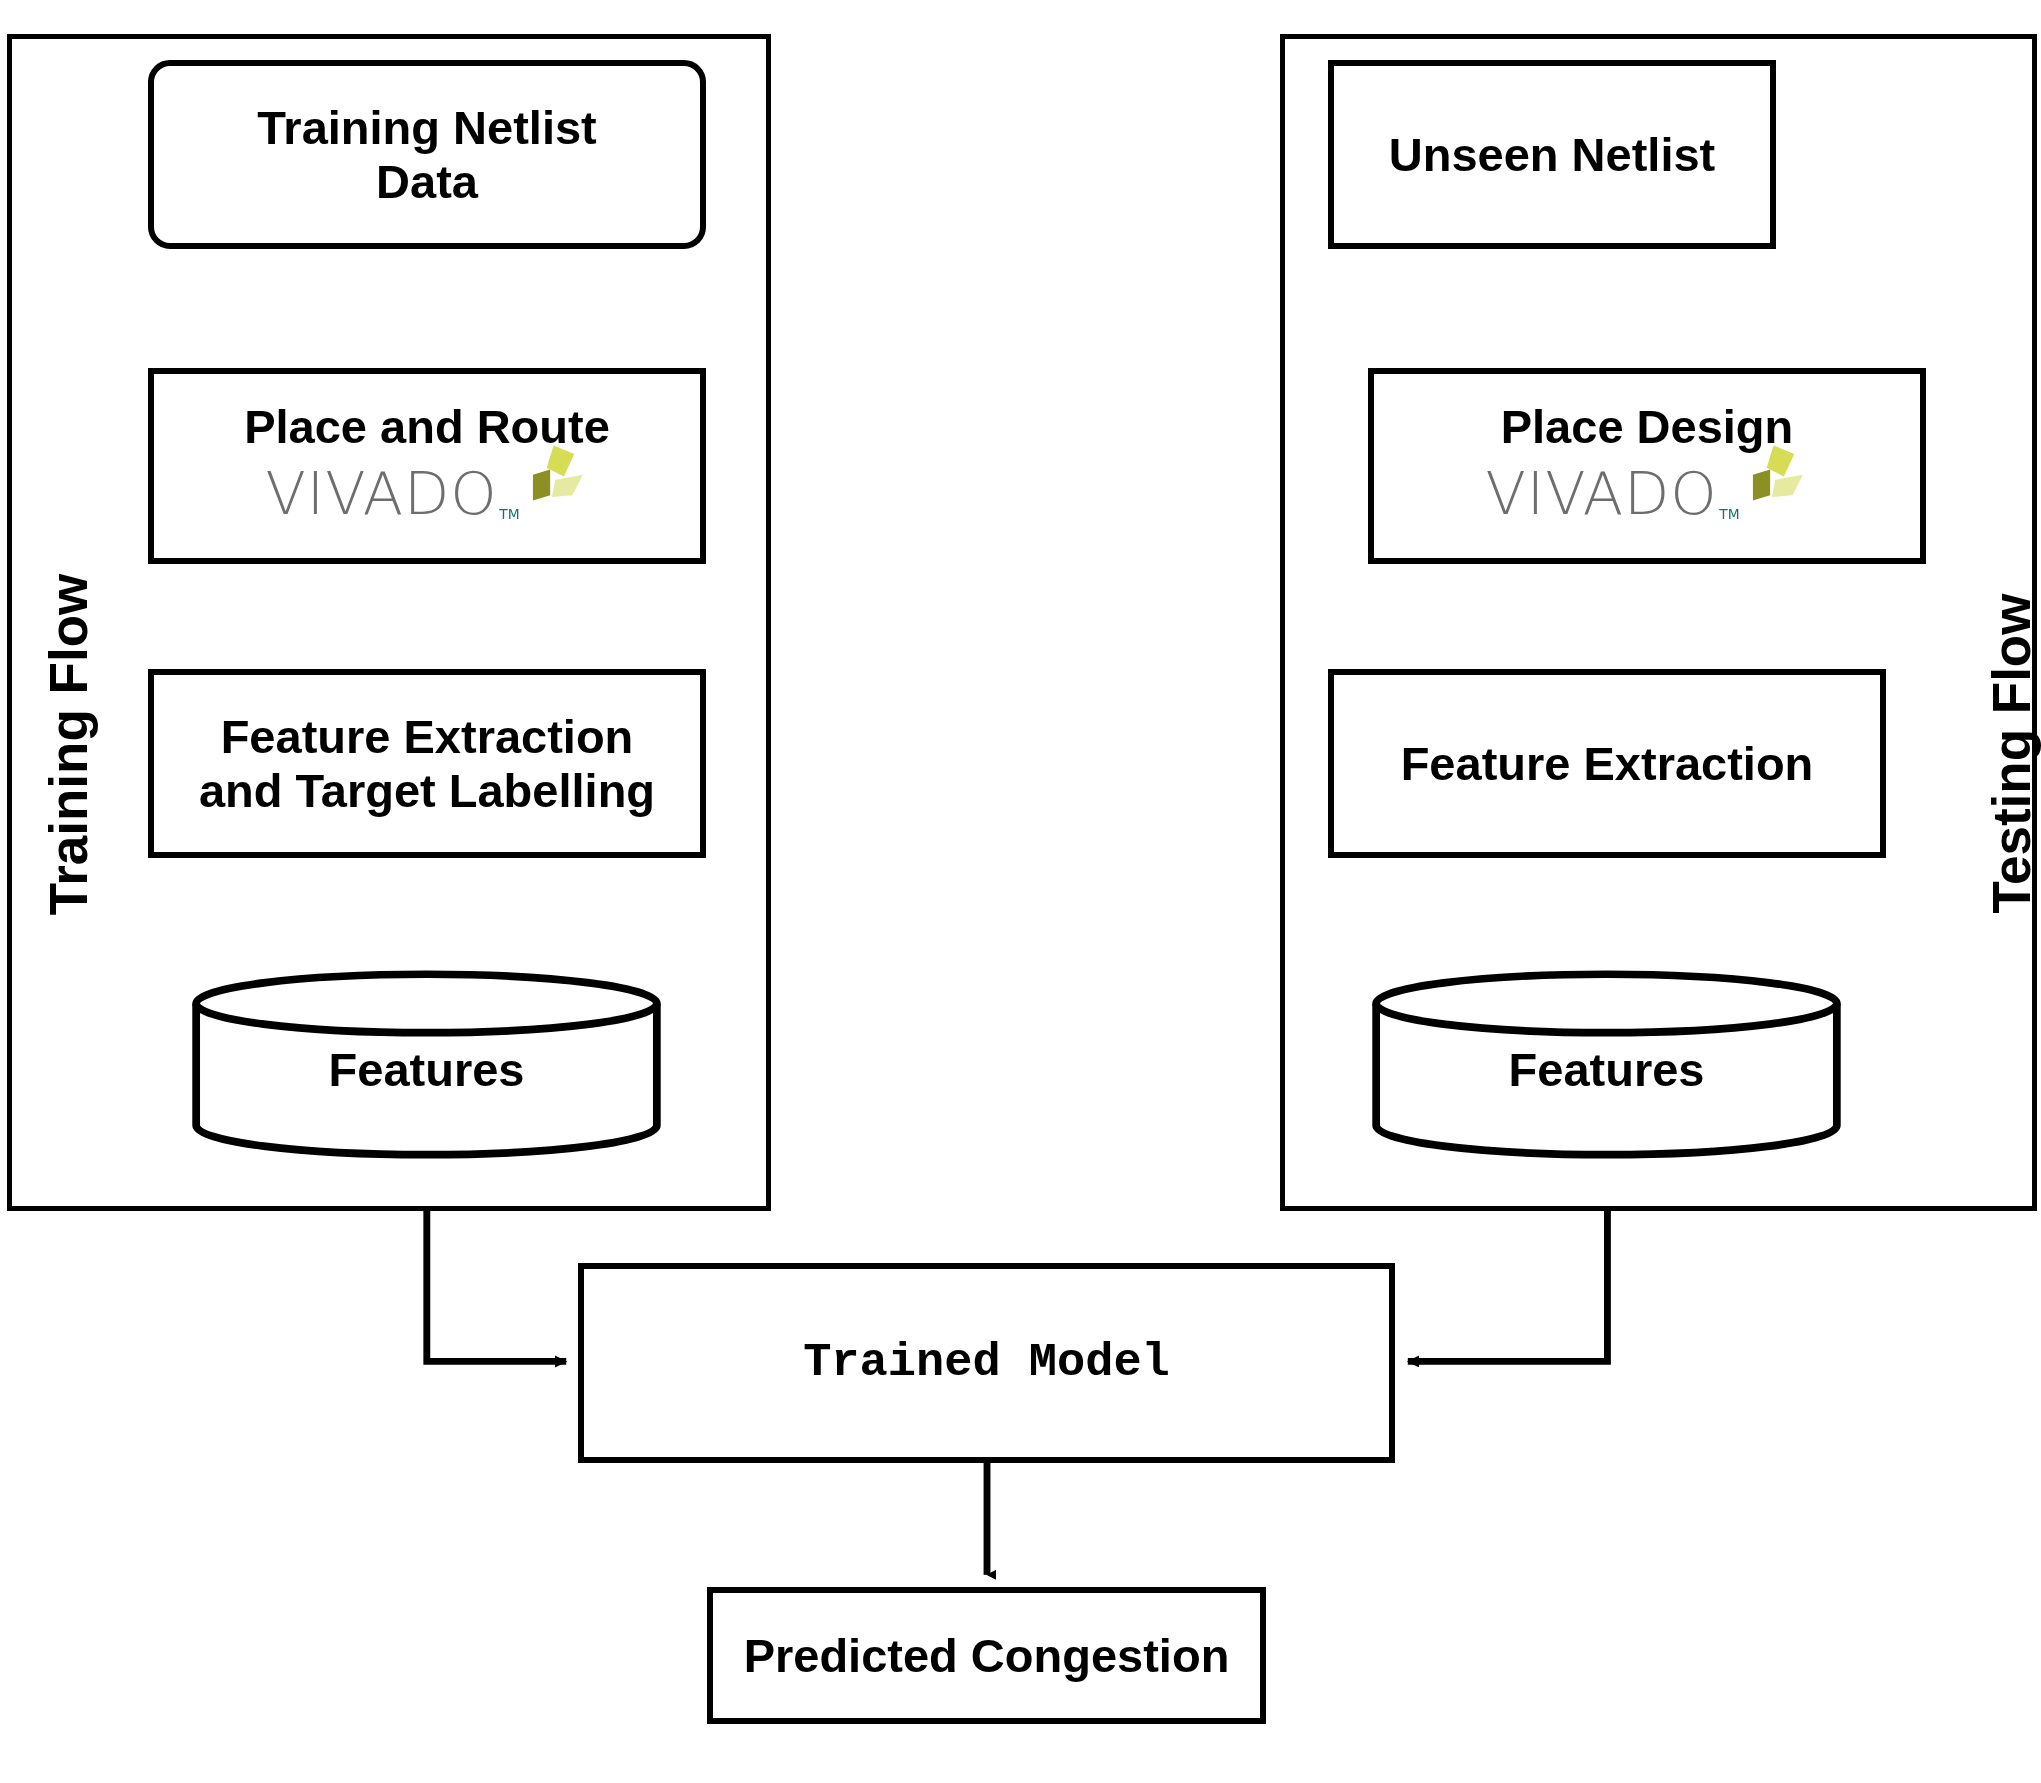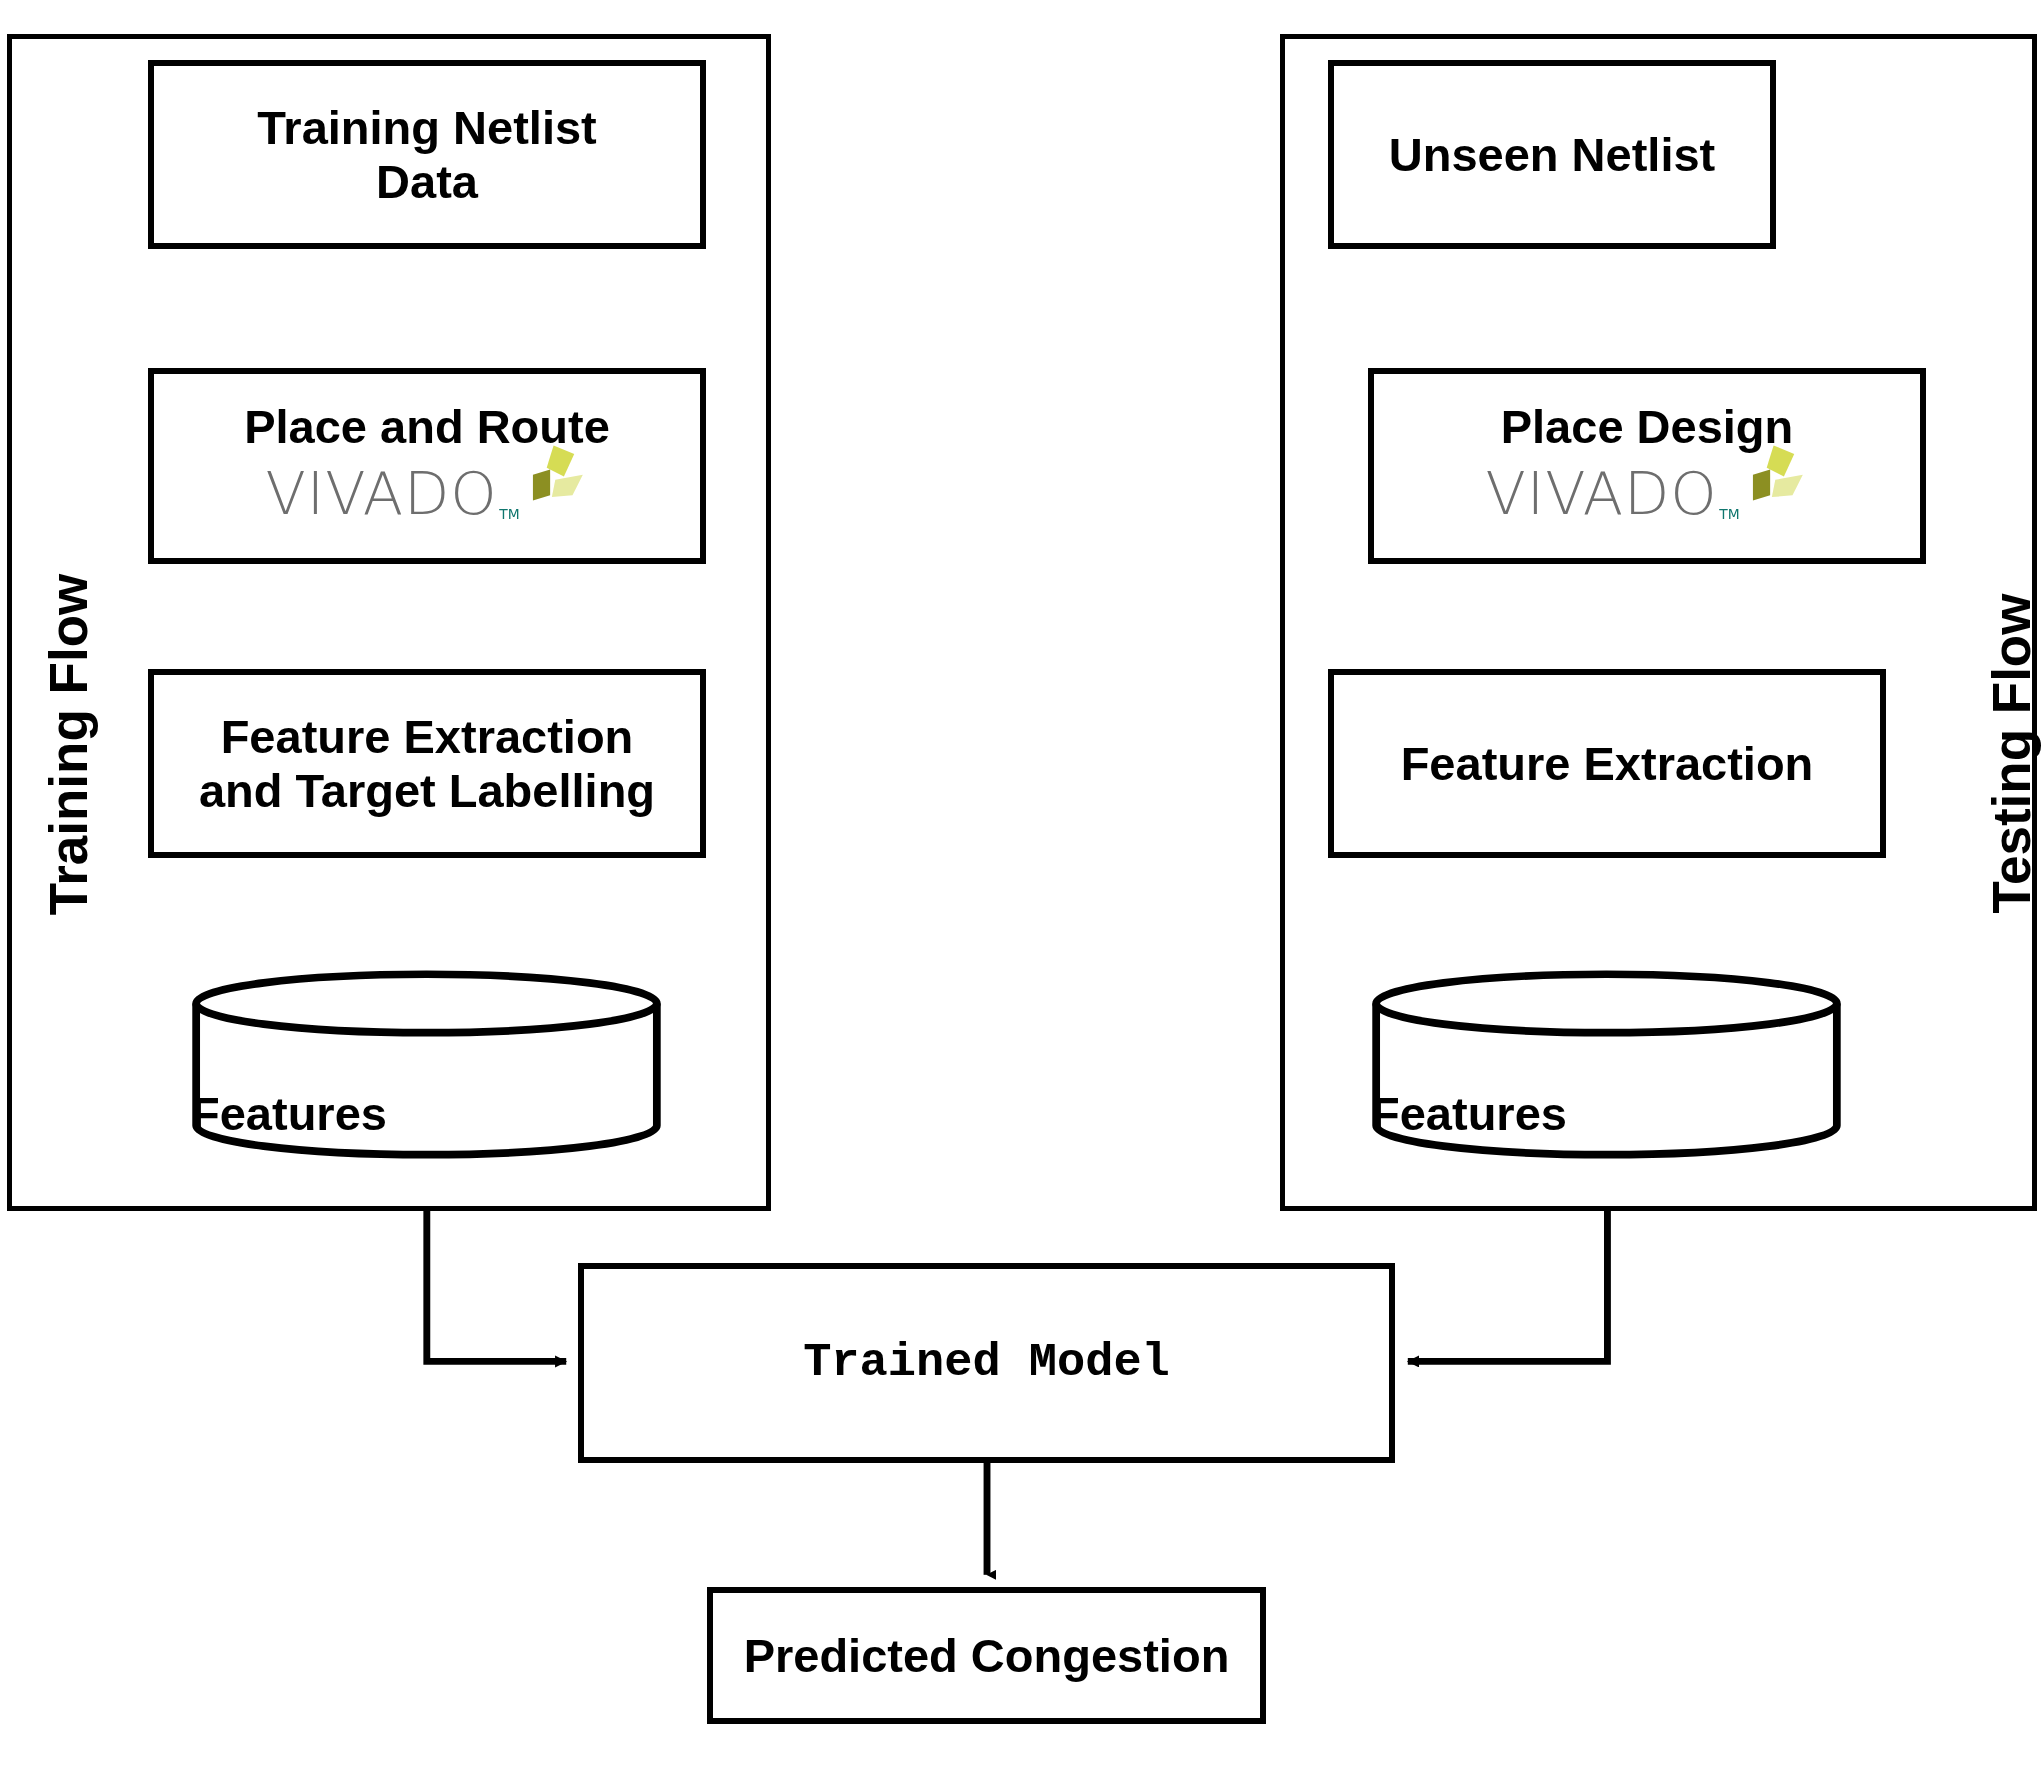--- a/index.html
+++ b/index.html
@@ -66,21 +66,21 @@
   .node-title {
     font-weight: bold;
     font-size: 47px;
     line-height: 1.14;
     color: #000000;
     text-align: center;
     white-space: pre-line;
   }
 
   
-  #box-training-netlist { left: 148px; top: 60px;  width: 558px; height: 189px; }
+  #box-training-netlist { left: 148px; top: 60px;  width: 558px; height: 189px; border-radius: 22px; }
   #box-place-route      { left: 148px; top: 368px; width: 558px; height: 196px; }
   #box-feature-extract-train { left: 148px; top: 669px; width: 558px; height: 189px; }
 
   
   #box-unseen-netlist   { left: 1328px; top: 60px;  width: 448px; height: 189px; }
   #box-place-design     { left: 1368px; top: 368px; width: 558px; height: 196px; }
   #box-feature-extract-test { left: 1328px; top: 669px; width: 558px; height: 189px; }
 
   
   #box-trained-model    { left: 578px;  top: 1263px; width: 817px; height: 200px; font-family: Liberation Mono, monospace; }
@@ -122,25 +122,25 @@
     position: absolute;
   }
   #cyl-features-train { left: 191px; top: 969px; width: 471px; height: 191px; }
   #cyl-features-test  { left: 1371px; top: 969px; width: 471px; height: 191px; }
   .cyl-label {
     position: absolute;
     left: 0;
     right: 0;
     top: 50%;
     transform: translateY(-42%);
+    text-align: center;
     font-weight: bold;
     font-size: 47px;
     color: #000000;
     pointer-events: none;
-    margin-top: 44px;
   }
 
   
   #connectors {
     position: absolute;
     left: 0;
     top: 0;
     width: 2042px;
     height: 1784px;
     pointer-events: none;

